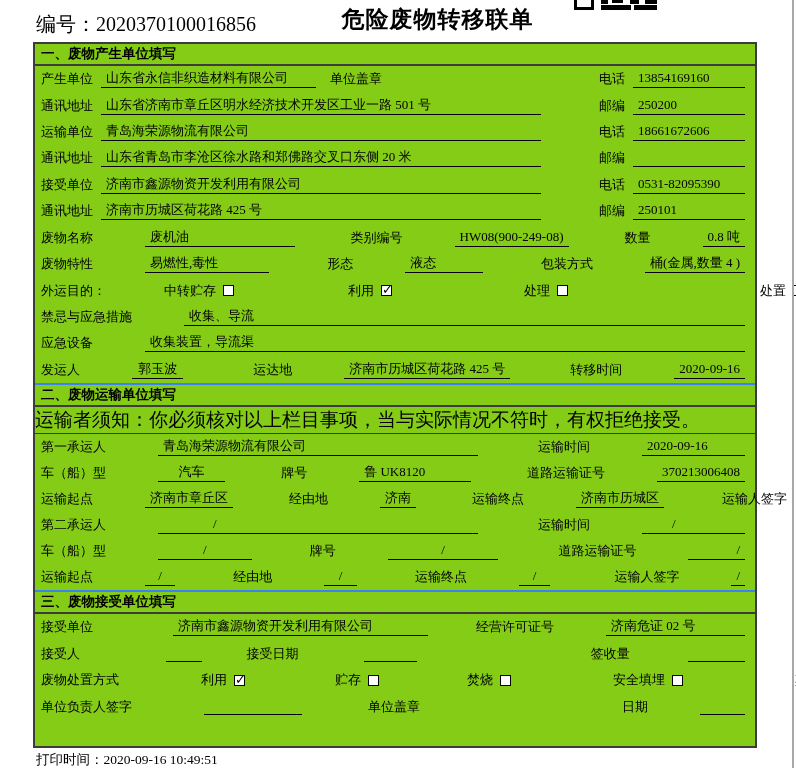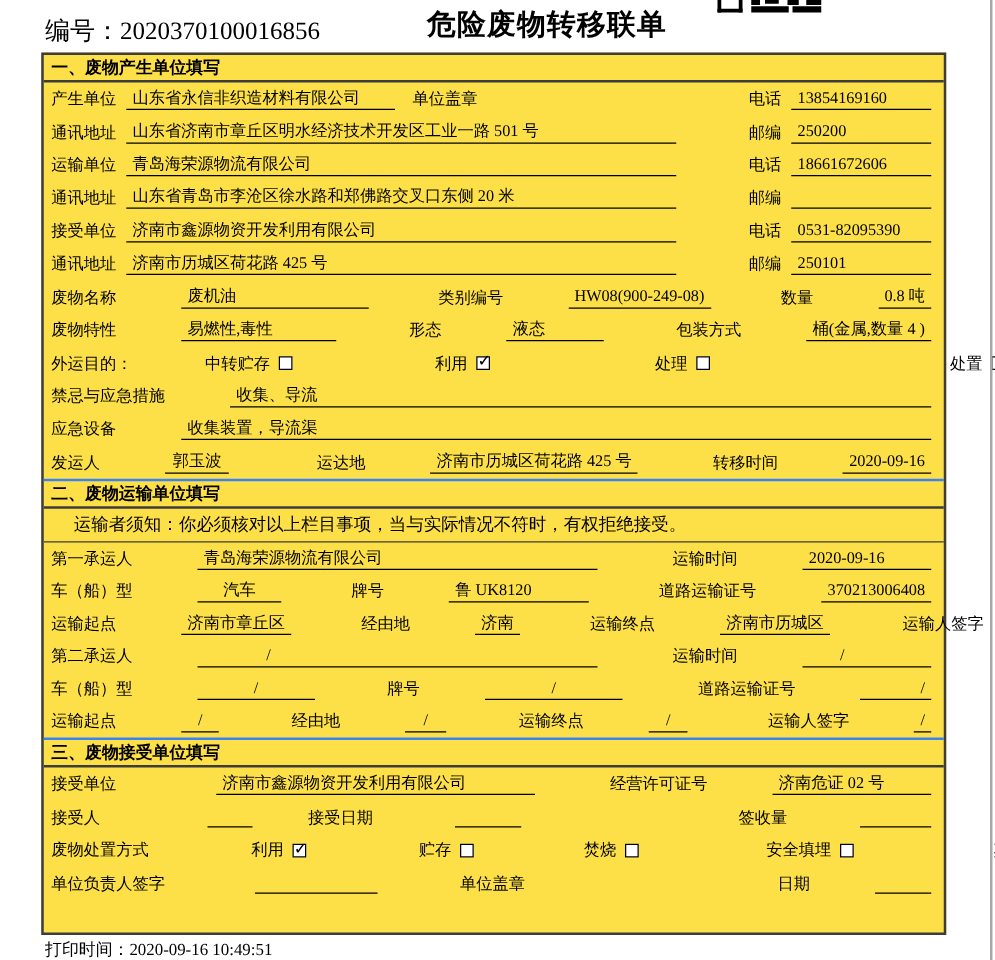--- a/index.html
+++ b/index.html
@@ -27,32 +27,32 @@
   .qr .qc { left: 27px; top: 5px; width: 30px; height: 5px; }
   .qr .qd { left: 38px; top: 0; width: 11px; height: 3px; }
   .qr .qe { left: 56px; top: 0; width: 9px; height: 4px; }
   .qr .qf { left: 60px; top: 5px; width: 23px; height: 5px; }
   .qr .qg { left: 71px; top: 0; width: 12px; height: 4px; }
 
   .edge { position: absolute; left: 792px; top: 0; width: 2px; height: 768px; background: #a8a8a8; }
 
   .form-table {
     position: absolute; left: 33px; top: 42px; width: 724px; height: 706px;
-    border: 2px solid #3c3c3c; background: #fde047;
+    border: 2px solid #3c3c3c; background: #84cc16;
     display: flex; flex-direction: column; font-size: 13px;
   }
   .sec-header {
     height: 22px; flex: 0 0 22px; display: flex; align-items: center;
     padding-left: 6px; font-weight: bold; font-size: 13.5px;
     border-bottom: 2px solid #3c3c3c;
   }
   .sec-header.mid { border-top: 2px solid #3b82f6; height: 24px; flex-basis: 24px; }
   .note-row {
-    flex: 0 0 27px; display: flex; align-items: center; padding-left: 24px;
-    border-bottom: 1.5px solid #3c3c3c; font-size: 14px;
+    flex: 0 0 27px; display: flex; align-items: center; padding-left: 0;
+    border-bottom: 1.5px solid #3c3c3c; font-size: 19px;
   }
   .fields { display: flex; flex-direction: column; }
   #f1 { flex: 0 0 317px; }
   #f2 { flex: 0 0 156px; }
   #f3 { flex: 0 0 106px; }
   .frow { flex: 1; display: flex; align-items: center; padding: 0 10px 0 6px; gap: 44px; }
   .lcol { width: 500px; display: flex; align-items: center; }
   .rcol { flex: 1; display: flex; align-items: center; margin-left: 14px; }
   .lbl { white-space: nowrap; margin-right: 8px; line-height: 16px; }
   .uv {
@@ -282,21 +282,21 @@
         <span class="uv fill ctr">/</span>
       </div>
     </div>
 
     <div class="sec-header mid">三、废物接受单位填写</div>
     <div class="fields" id="f3">
 
       <div class="frow">
         <span class="lbl">接受单位</span>
         <span class="uv" style="width:255px;margin-left:28px">济南市鑫源物资开发利用有限公司</span>
-        <span class="lbl" style="margin-left:16px">经营许可证号</span>
+        <span class="lbl" style="margin-left:4px">经营许可证号</span>
         <span class="uv fill">济南危证 02 号</span>
       </div>
 
       <div class="frow">
         <span class="lbl">接受人</span>
         <span class="uv" style="width:80px;margin-left:34px"></span>
         <span class="lbl" style="">接受日期</span>
         <span class="uv" style="width:122px;margin-left:14px"></span>
         <span class="lbl" style="margin-left:130px">签收量</span>
         <span class="uv" style="width:135px;margin-left:6px"></span>

